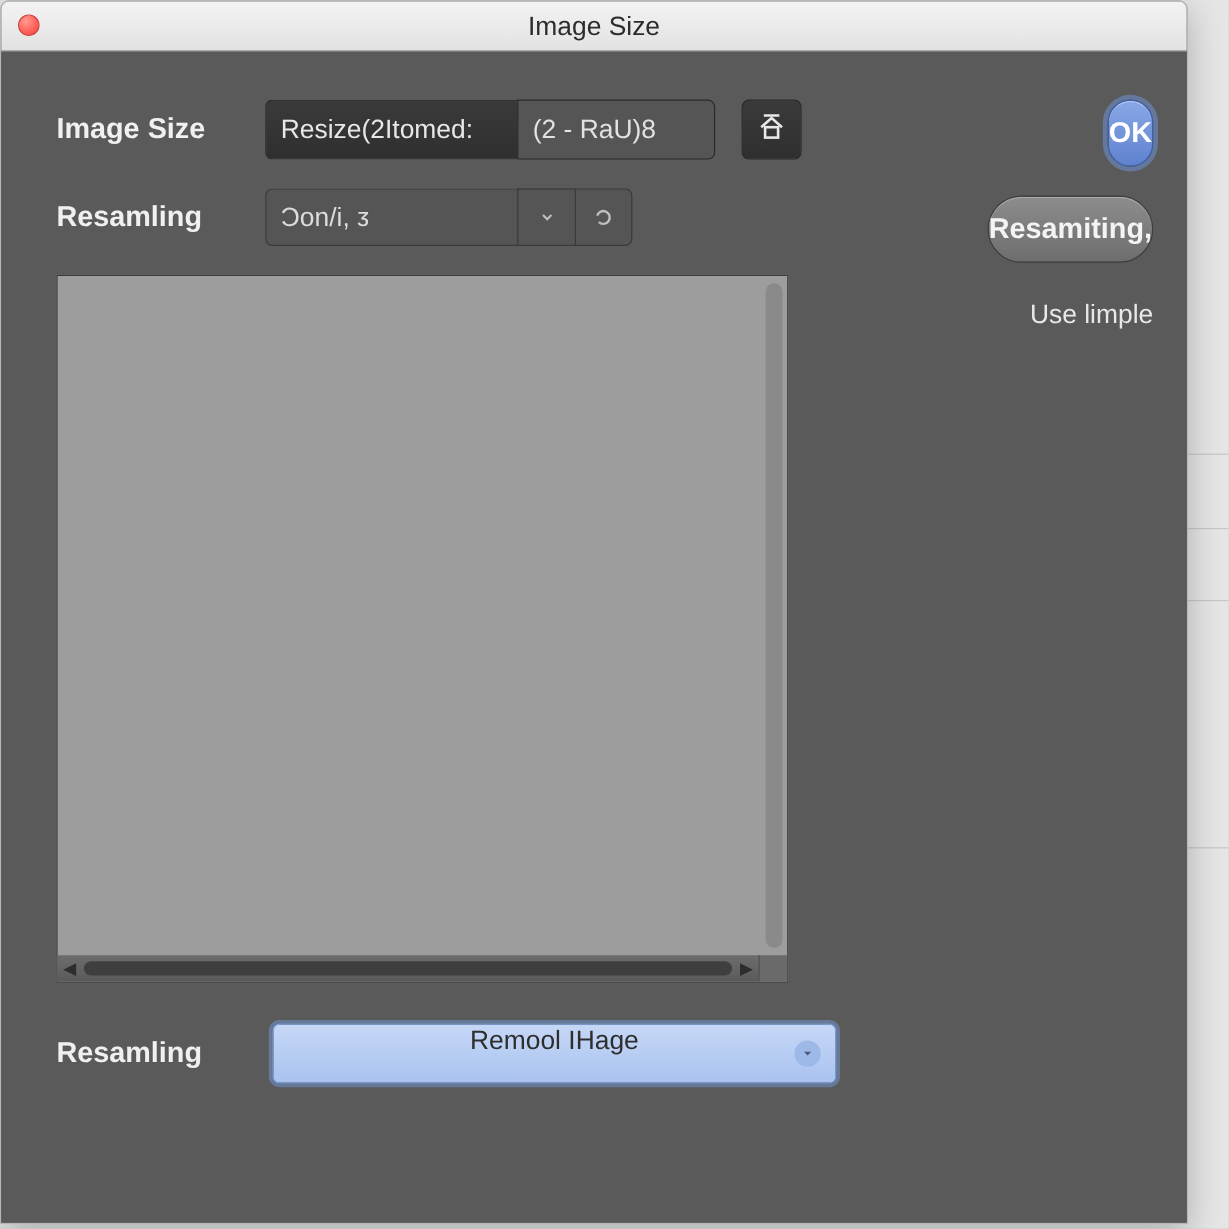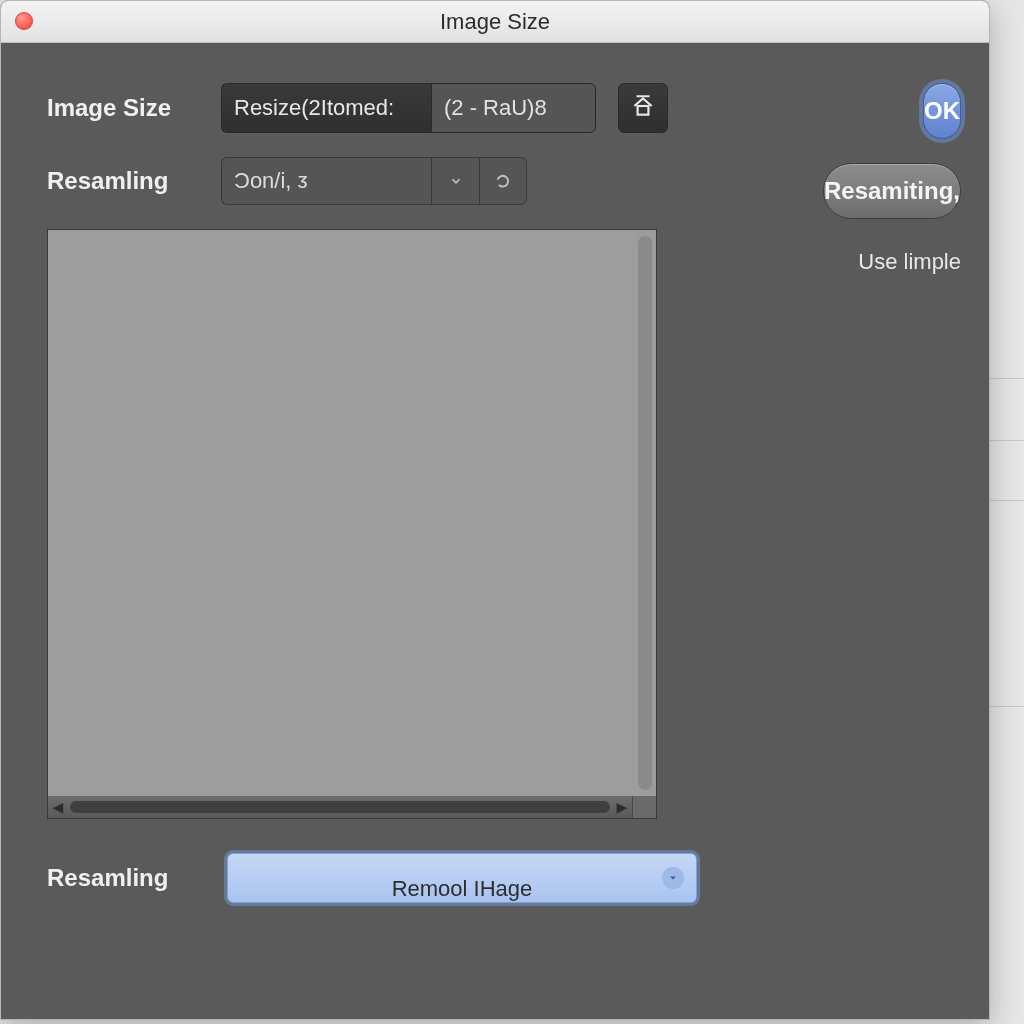--- a/index.html
+++ b/index.html
@@ -133,21 +133,21 @@
   }
 
   
   .bottom-row { display: flex; align-items: center; gap: 20px; margin-top: 34px; }
   .bottom-label { width: 160px; font-size: 24px; font-weight: 600; color: #f0f0f0; }
   .blue-dd {
     flex: 0 0 470px; height: 50px;
     background: linear-gradient(#c6d7f6, #a9c3ef);
     border: 1px solid #7ea2e0;
     border-radius: 6px;
-    display: flex; align-items: flex-end;
+    display: flex; align-items: flex-start;
     padding: 0 14px;
     color: #2e2e2e; font-size: 22px;
     position: relative;
     box-shadow: 0 0 0 3px rgba(120,160,230,0.45);
   }
   .blue-dd .caret {
     position: absolute; right: 12px; top: 50%; transform: translateY(-50%);
     width: 22px; height: 22px; border-radius: 11px;
     background: #9db9e8;
     display: flex; align-items: center; justify-content: center;

